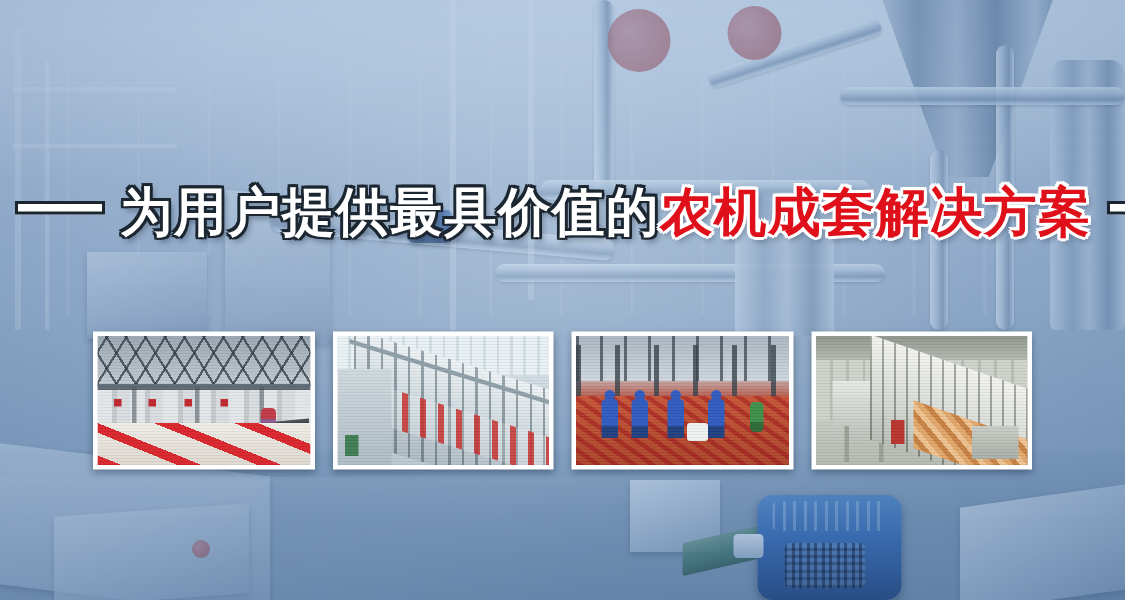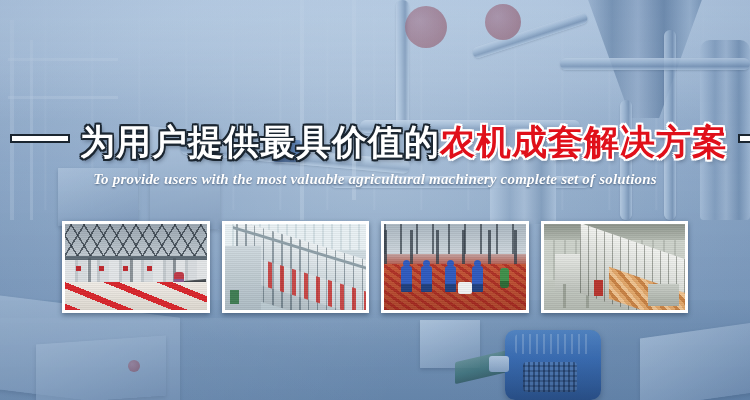--- a/index.html
+++ b/index.html
@@ -378,21 +378,20 @@
     <div class="mach-box" style="left:640px;top:330px;width:120px;height:70px;transform:skewY(-8deg);opacity:.85;"></div>
 
     <div class="tint"></div>
     <div class="tint2"></div>
   </div>
 
   <div class="headline-wrap">
     <span class="rule"></span><span class="headline"><span class="cn-white">为用户提供最具价值的</span><span class="cn-red">农机成套解决方案</span></span><span class="rule"></span>
   </div>
 
-  <div class="subhead">To provide users with the most valuable agricultural machinery complete set of solutions</div>
 
   <div class="thumbs">
 
     <div class="thumb">
       <div class="thumb-inner">
         <div class="s1">
           <div class="truss"></div>
           <div class="beam"></div>
           <div class="machines"></div>
           <div class="reddot" style="left:8%"></div>

